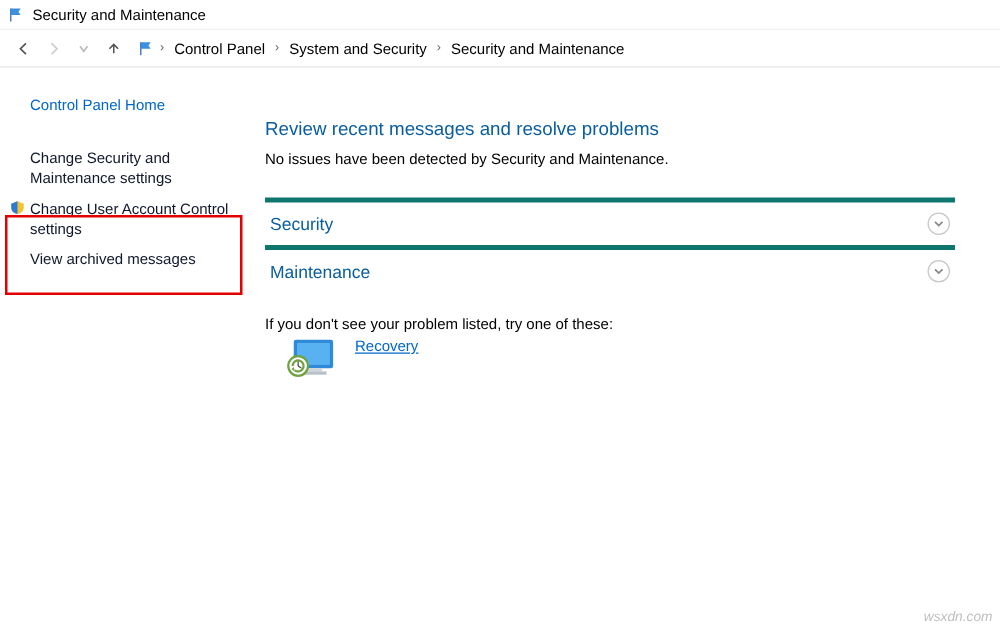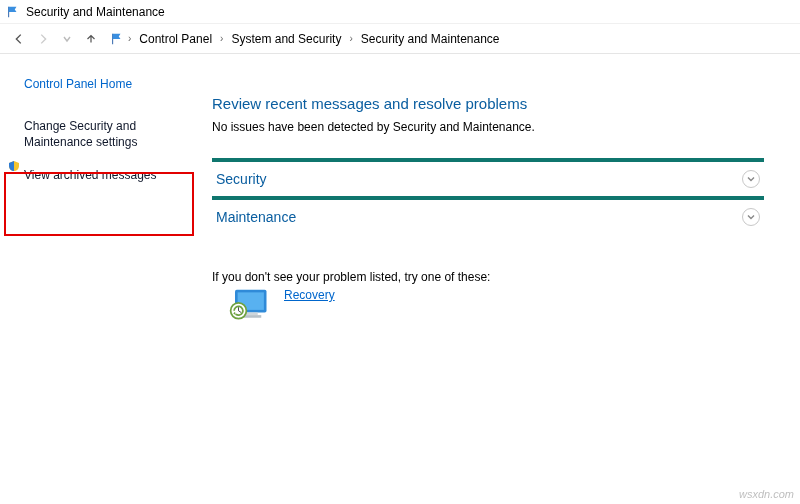--- a/index.html
+++ b/index.html
@@ -118,21 +118,21 @@
   }
   .expander {
     width: 18px; height: 18px;
     border: 1px solid #c8c8c8;
     border-radius: 50%;
     display: flex; align-items: center; justify-content: center;
     color: #777;
     font-size: 10px;
   }
   .note {
-    margin-top: 36px;
+    margin-top: 18px;
     font-size: 12px;
   }
   .recovery-block {
     display: flex;
     gap: 14px;
     margin-top: 4px;
     margin-left: 16px;
   }
   .recovery-icon { width: 42px; height: 36px; position: relative; }
   .recovery-text .rt-title {
@@ -205,20 +205,21 @@
   <div class="sidebar">
     <a href="#" class="home">Control Panel Home</a>
     <a href="#">Change Security and Maintenance settings</a>
     <a href="#" class="shield-item">
       <span class="mini-shield">
         <svg viewBox="0 0 12 12">
             <path d="M6 1 L11 3 V6 C11 9 8.5 11 6 11 C3.5 11 1 9 1 6 V3 Z" fill="#f4c430"></path>
             <path d="M6 1 V11 C3.5 11 1 9 1 6 V3 Z" fill="#2d7bd6"></path>
           </svg>
       </span>
+      <span>Change User Account Control settings</span>
     </a>
     <a href="#">View archived messages</a>
     <div class="redbox"></div>
   </div>
 
   <div class="main">
     <h1>Review recent messages and resolve problems</h1>
     <div class="sub">No issues have been detected by Security and Maintenance.</div>
 
     <div class="section">

